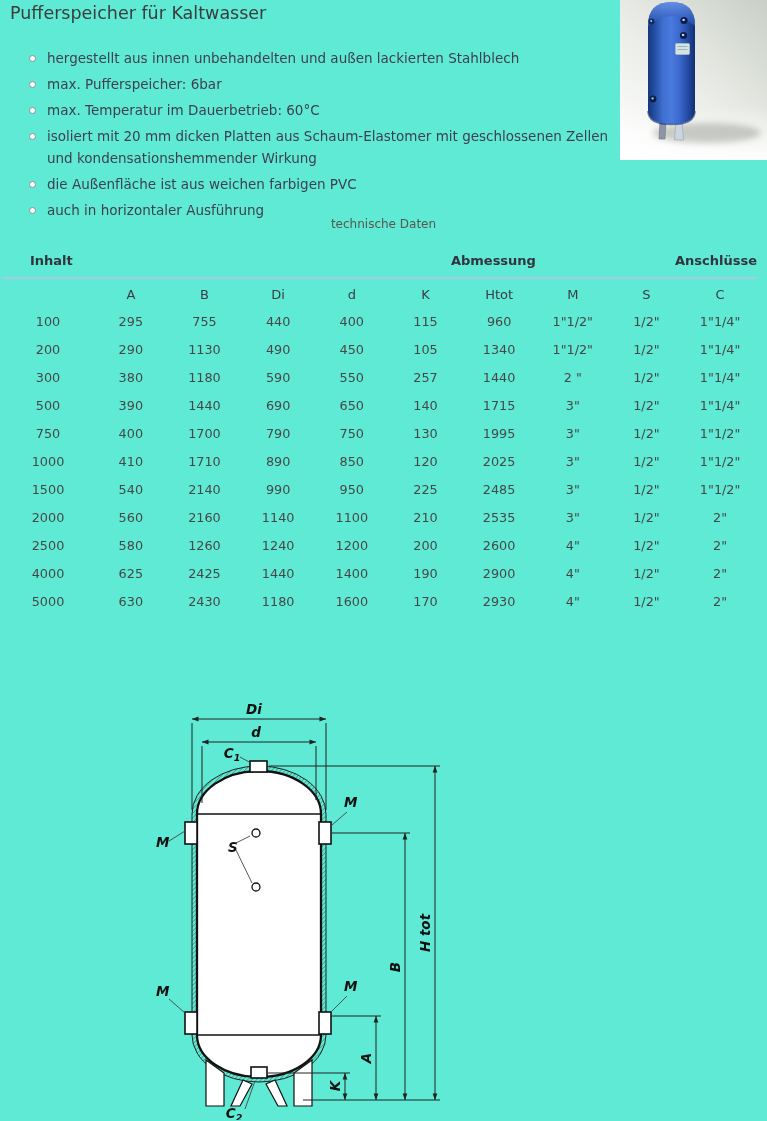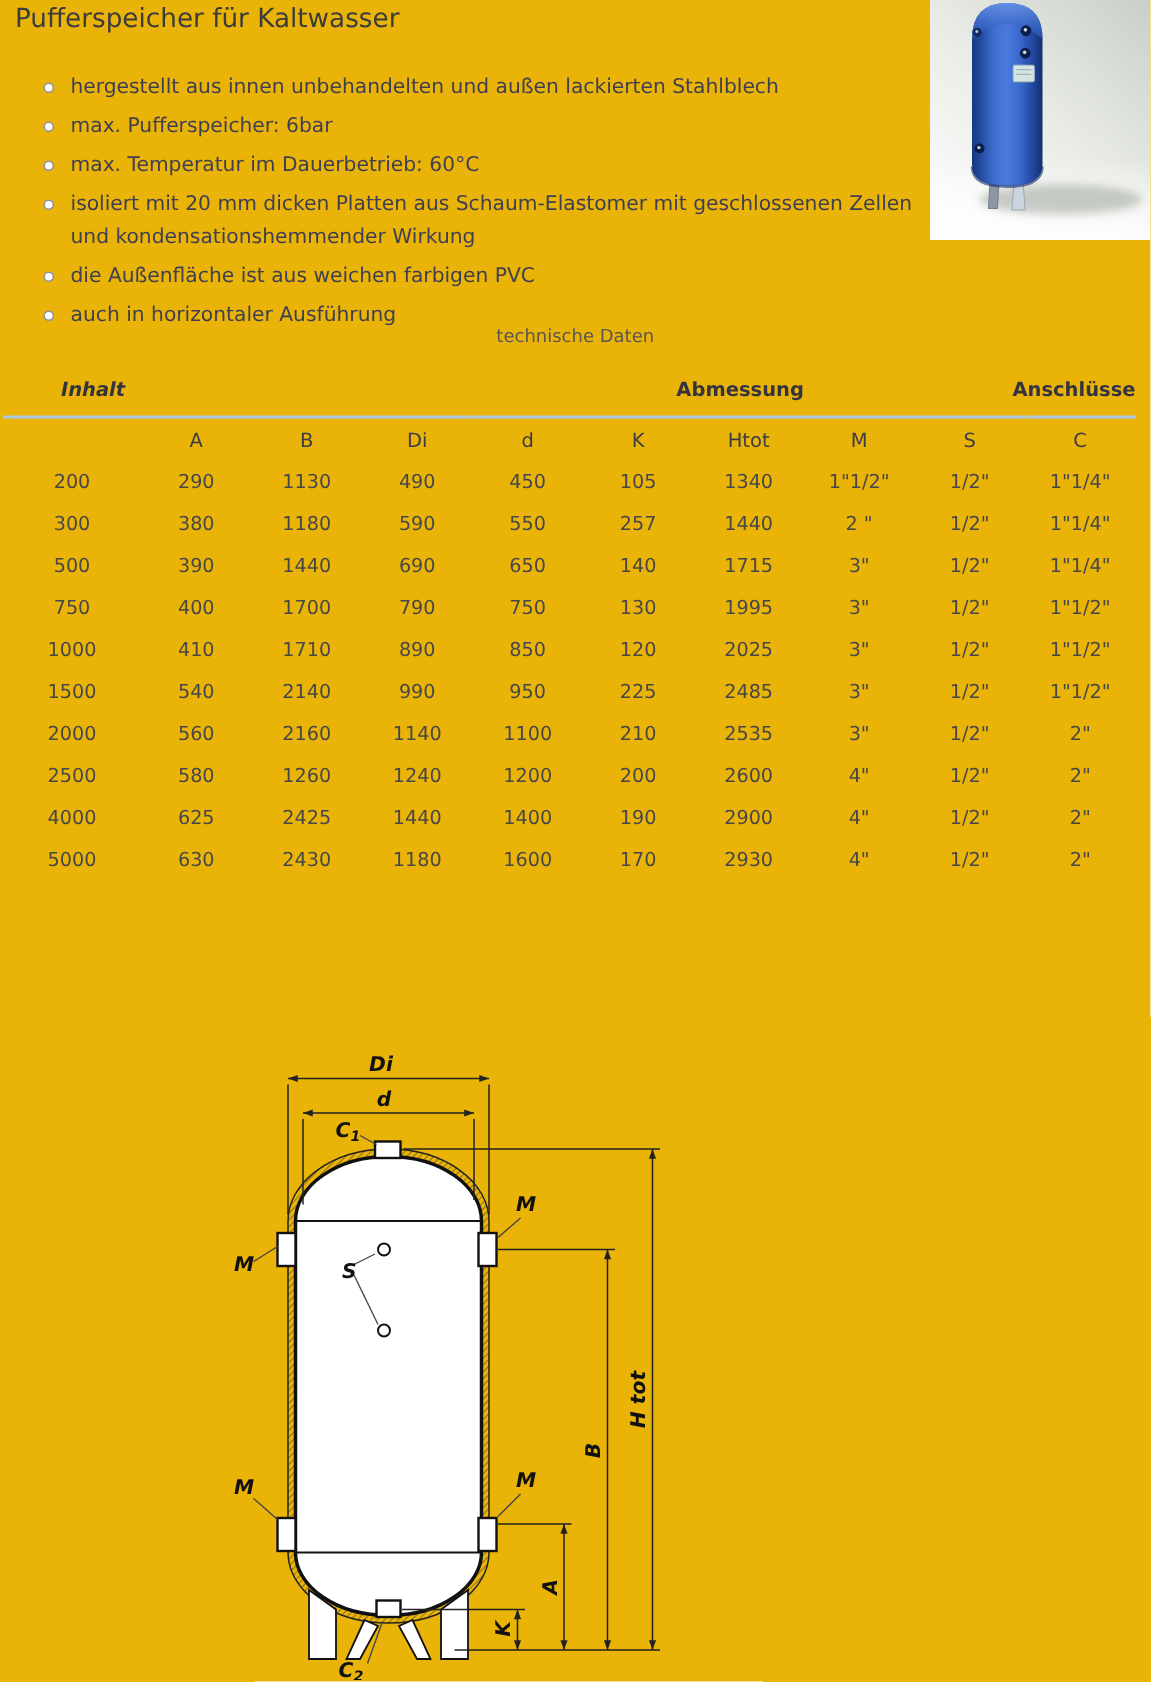--- a/index.html
+++ b/index.html
@@ -1,16 +1,16 @@
 <!DOCTYPE html>
 <html><head>
 <meta charset="utf-8">
 <style>
   html,body{margin:0;padding:0;background:#fff;}
-  .page{position:relative;width:767px;height:1121px;background:#eab308;overflow:hidden;
+  .page{position:relative;width:767px;height:1121px;background:#5eead4;overflow:hidden;
         font-family:"DejaVu Sans","Liberation Sans",sans-serif;}
 
   .title{position:absolute;left:10px;top:3px;margin:0;font-size:17.5px;font-weight:400;
          color:#3c3c3c;letter-spacing:0;}
 
   .photo{position:absolute;left:620px;top:0;}
 
   .features{position:absolute;left:14px;top:35px;width:600px;margin:12px;padding:0;list-style:none;}
   .features li{position:relative;padding-left:21px;margin-bottom:4px;
                font-size:13.5px;line-height:22px;color:#3f3f51;}
@@ -18,21 +18,21 @@
                border:1px solid #8f8f9e;border-radius:50%;background:#fff;}
 
   .tech-heading{position:absolute;left:0;right:0;top:217px;text-align:center;
                font-size:12px;color:#59554f;}
 
   table.tech{position:absolute;left:2px;top:247px;width:755px;border-collapse:collapse;
              table-layout:fixed;}
   table.tech col.c-first{width:92px;}
   tr.group-row th{font-size:13px;font-weight:bold;color:#34343e;text-align:right;
              padding:6px 0 9px 0;border-bottom:2px solid #a9c9e2;}
-  tr.group-row th.g-inhalt{text-align:center;padding-left:28px;font-style:italic;}
+  tr.group-row th.g-inhalt{text-align:left;padding-left:28px;}
   tr.col-row th{font-size:13px;font-weight:400;color:#3c3c47;text-align:center;
              padding:8px 0 6px 0;}
   table.tech tbody td{font-size:12.8px;color:#474747;text-align:center;height:28px;
              padding:0;line-height:28px;white-space:nowrap;}
 
   .diagram{position:absolute;left:148px;top:690px;}
   .diagram text{font-family:"DejaVu Sans","Liberation Sans",sans-serif;
                 font-style:italic;font-weight:bold;font-size:13.5px;fill:#111;}
 </style>
 </head>
@@ -153,20 +153,32 @@
         <th>d</th>
         <th>K</th>
         <th>Htot</th>
         <th>M</th>
         <th>S</th>
         <th>C</th>
       </tr>
     </thead>
     <tbody>
 
+    <tr>
+          <td>100</td>
+          <td>295</td>
+          <td>755</td>
+          <td>440</td>
+          <td>400</td>
+          <td>115</td>
+          <td>960</td>
+          <td>1"1/2"</td>
+          <td>1/2"</td>
+          <td>1"1/4"</td>
+        </tr>
         <tr>
           <td>200</td>
           <td>290</td>
           <td>1130</td>
           <td>490</td>
           <td>450</td>
           <td>105</td>
           <td>1340</td>
           <td>1"1/2"</td>
           <td>1/2"</td>

